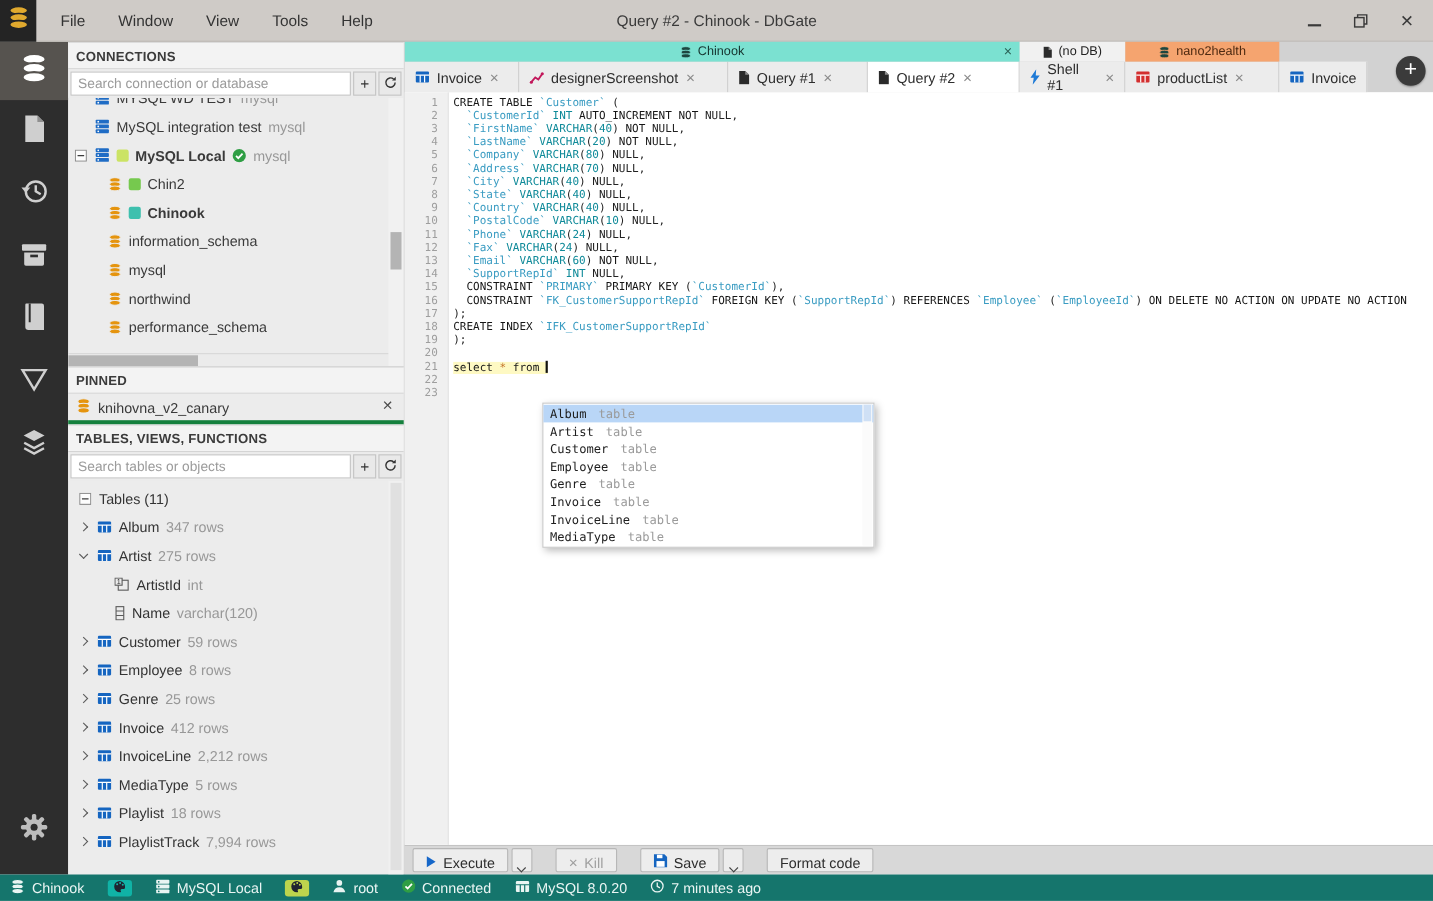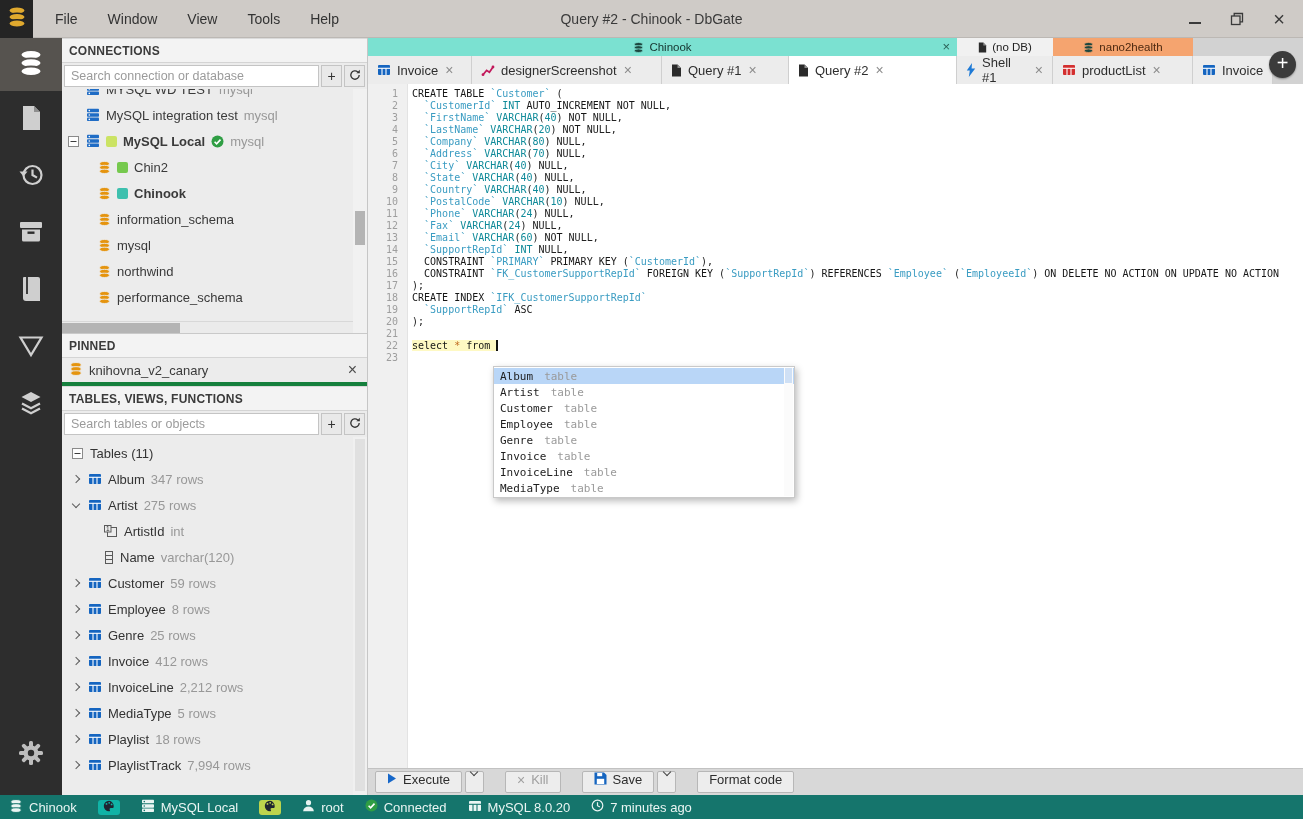--- a/index.html
+++ b/index.html
@@ -88,21 +88,21 @@
 
 .autocomplete{position:absolute;left:125px;top:282px;width:302px;background:#fff;border:1px solid #c9c9c9;box-shadow:2px 3px 7px rgba(0,0,0,.28);z-index:5;padding:1px 0}
 .ac-item{height:16px;display:flex;align-items:center;gap:11px;padding-left:6px;font-family:"DejaVu Sans Mono",monospace;font-size:11px;color:#1d1d1d}
 .ac-item.sel{background:#b9d6f7}
 .ac-kind{color:#9a9a9a}
 .ac-scroll{position:absolute;right:1px;top:1px;bottom:1px;width:9px;background:#fbfbfb}
 .ac-scroll .thumb{position:absolute;left:1px;top:0;width:7px;height:15px;background:#cfe0f5}
 
 
 .query-toolbar{flex:0 0 27px;height:27px;background:#d8d8d8;border-top:1px solid #c2c2c2;display:flex;align-items:center;padding-left:7px;gap:3px}
-.tb-btn{height:22px;display:flex;align-items:flex-start;gap:6px;padding:0 11px;background:#ededed;border:1px solid #b7b7b7;border-radius:2px;font-size:13px;color:#2d2d2d;white-space:nowrap}
+.tb-btn{height:22px;display:flex;align-items:flex-end;gap:6px;padding:0 11px;background:#ededed;border:1px solid #b7b7b7;border-radius:2px;font-size:13px;color:#2d2d2d;white-space:nowrap}
 .tb-chev{width:19px;padding:0;justify-content:center}
 .tb-btn.disabled{color:#a0a0a0}
 .tb-gap{width:15px;flex:0 0 15px}
 .chev-sm{width:6px;height:6px;border-right:1.5px solid #444;border-bottom:1.5px solid #444;transform:rotate(45deg);margin-top:-3px}
 .kill-x{color:#a0a0a0;font-size:14px}
 
 
 .statusbar{flex:0 0 24px;height:24px;background:#15756c;display:flex;align-items:center;gap:21px;padding-left:9px;font-size:13px;color:#eaf5f3}
 .sb-item{display:flex;align-items:center;gap:6px;white-space:nowrap}
 .sb-swatch{width:22px;height:15px;border-radius:3px;display:flex;align-items:center;justify-content:center}
@@ -633,21 +633,21 @@
               <div class="tab" style="width:127px">
                 <span style="display:flex">
                   <svg width="11" height="13" viewBox="0 0 11 13">
                     <path d="M1 0.5h5.5L10 4v8.5H1z" fill="#2b2b2b"></path>
                     <path d="M6.5 0.5L10 4H6.5z" fill="#8f8f8f"></path>
                   </svg>
                 </span>
                 <span>Query #1</span>
                 <span class="tab-close">×</span>
               </div>
-              <div class="tab active" style="width:168px">
+              <div class="tab active" style="width:138px">
                 <span style="display:flex">
                   <svg width="11" height="13" viewBox="0 0 11 13">
                     <path d="M1 0.5h5.5L10 4v8.5H1z" fill="#2b2b2b"></path>
                     <path d="M6.5 0.5L10 4H6.5z" fill="#8f8f8f"></path>
                   </svg>
                 </span>
                 <span>Query #2</span>
                 <span class="tab-close">×</span>
               </div>
             </div>
@@ -763,21 +763,20 @@
             <div class="cline"><span class="tk-p">  </span><span class="tk-i">`Country`</span><span class="tk-p"> </span><span class="tk-t">VARCHAR</span><span class="tk-p">(</span><span class="tk-n">40</span><span class="tk-p">) NULL,</span></div>
             <div class="cline"><span class="tk-p">  </span><span class="tk-i">`PostalCode`</span><span class="tk-p"> </span><span class="tk-t">VARCHAR</span><span class="tk-p">(</span><span class="tk-n">10</span><span class="tk-p">) NULL,</span></div>
             <div class="cline"><span class="tk-p">  </span><span class="tk-i">`Phone`</span><span class="tk-p"> </span><span class="tk-t">VARCHAR</span><span class="tk-p">(</span><span class="tk-n">24</span><span class="tk-p">) NULL,</span></div>
             <div class="cline"><span class="tk-p">  </span><span class="tk-i">`Fax`</span><span class="tk-p"> </span><span class="tk-t">VARCHAR</span><span class="tk-p">(</span><span class="tk-n">24</span><span class="tk-p">) NULL,</span></div>
             <div class="cline"><span class="tk-p">  </span><span class="tk-i">`Email`</span><span class="tk-p"> </span><span class="tk-t">VARCHAR</span><span class="tk-p">(</span><span class="tk-n">60</span><span class="tk-p">) </span><span class="tk-k">NOT</span><span class="tk-p"> NULL,</span></div>
             <div class="cline"><span class="tk-p">  </span><span class="tk-i">`SupportRepId`</span><span class="tk-p"> </span><span class="tk-t">INT</span><span class="tk-p"> NULL,</span></div>
             <div class="cline"><span class="tk-p">  </span><span class="tk-k">CONSTRAINT</span><span class="tk-p"> </span><span class="tk-i">`PRIMARY`</span><span class="tk-p"> </span><span class="tk-k">PRIMARY KEY</span><span class="tk-p"> (</span><span class="tk-i">`CustomerId`</span><span class="tk-p">),</span></div>
             <div class="cline"><span class="tk-p">  </span><span class="tk-k">CONSTRAINT</span><span class="tk-p"> </span><span class="tk-i">`FK_CustomerSupportRepId`</span><span class="tk-p"> </span><span class="tk-k">FOREIGN KEY</span><span class="tk-p"> (</span><span class="tk-i">`SupportRepId`</span><span class="tk-p">) </span><span class="tk-k">REFERENCES</span><span class="tk-p"> </span><span class="tk-i">`Employee`</span><span class="tk-p"> (</span><span class="tk-i">`EmployeeId`</span><span class="tk-p">) </span><span class="tk-k">ON DELETE NO ACTION ON UPDATE NO ACTION</span></div>
             <div class="cline"><span class="tk-p">);</span></div>
             <div class="cline"><span class="tk-k">CREATE INDEX</span><span class="tk-p"> </span><span class="tk-i">`IFK_CustomerSupportRepId`</span></div>
-            <div class="cline"><span class="tk-p">  </span><span class="tk-i">`SupportRepId`</span><span class="tk-p"> </span><span class="tk-k">ASC</span></div>
             <div class="cline"><span class="tk-p">);</span></div>
             <div class="cline"></div>
             <div class="cline"><span class="hl-seg"><span class="tk-k">select</span><span class="tk-p"> </span><span class="tk-s">*</span><span class="tk-p"> </span><span class="tk-k">from</span><span class="tk-p"> </span><span class="cursor"></span></span></div>
           </div>
         <div class="autocomplete">
           <div class="ac-item sel">
               <span>Album</span>
               <span class="ac-kind">table</span>
             </div>
             <div class="ac-item">

